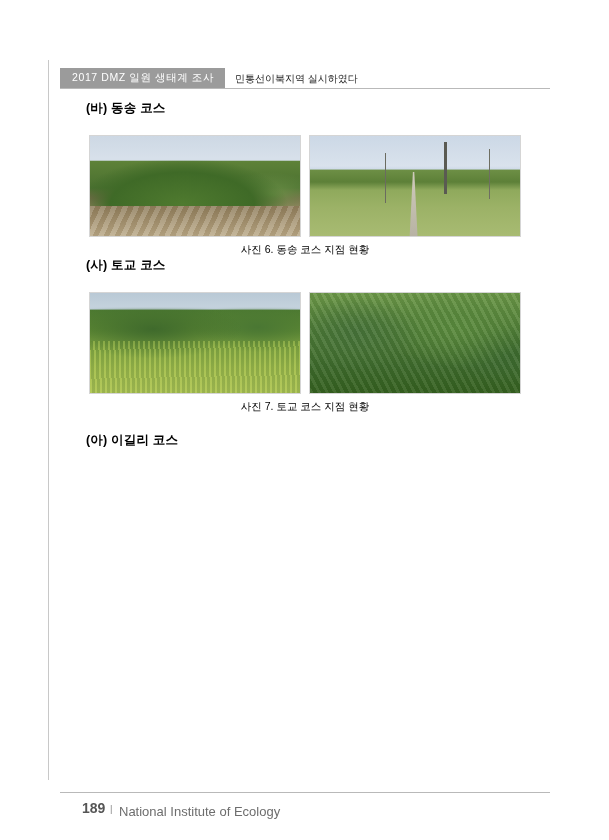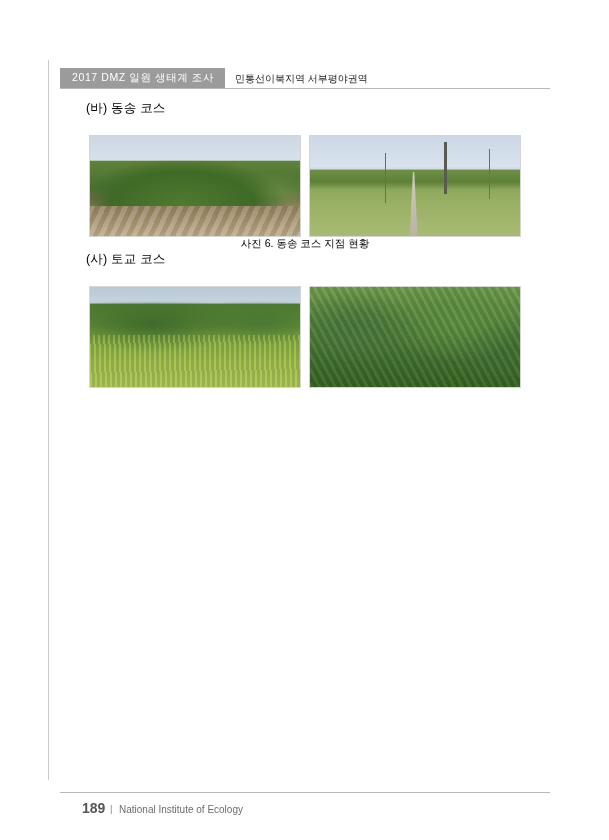--- a/index.html
+++ b/index.html
@@ -77,21 +77,21 @@
 
   
   .content {
     position: absolute;
     left: 72px;
     top: 100px;
     width: 466px;
   }
   .sec-head {
     font-size: 12.5px;
-    font-weight: normal;
+    font-weight: bold;
     color: #000000;
     margin: 0 0 10px 14px;
     letter-spacing: 0.2px;
   }
   .para {
     font-size: 12px;
     line-height: 1.95;
     color: #000000;
     margin: 0;
     text-align: justify;
@@ -113,21 +113,21 @@
     width: 210px;
     height: 100px;
     border: 1px solid #d5d5d5;
     position: relative;
     overflow: hidden;
   }
   .fig-caption {
     text-align: center;
     font-size: 10.5px;
     color: #000000;
-    margin-top: 0;
+    margin-top: 6px;
   }
 
   
   .ph1 {
     background:
       linear-gradient(to bottom, #cdd8e4 0%, #d7e0ea 22%, #d7e0ea 24%, rgba(215,224,234,0) 25%),
       radial-gradient(ellipse 150px 66px at 44% 68%, #4f7a2f 0%, #3f6a27 48%, rgba(63,106,39,0) 70%),
       radial-gradient(ellipse 70px 30px at 86% 58%, #6b8f46 0%, rgba(107,143,70,0) 72%),
       linear-gradient(to bottom, #c9d6e2 0%, #c9d6e2 24%, #5e8238 25%, #4a7030 52%, #7a6a4e 62%, #9c8b68 74%, #b5a383 100%);
   }
@@ -225,37 +225,37 @@
     position: absolute;
     left: 50px;
     top: 11px;
     font-size: 9.5px;
     color: #8a8a8a;
   }
   .footer-text {
     position: absolute;
     left: 59px;
     top: 12px;
-    font-size: 10px;
+    font-size: 13px;
     color: #6d6d6d;
     white-space: nowrap;
     text-align: center;
   }
 </style>
 </head>
 <body>
 
 <div class="page">
 
   <div class="left-rule"></div>
 
   <div class="header">
     <div class="header-band"></div>
     <div class="header-band-text">2017 DMZ 일원 생태계 조사</div>
-    <div class="header-sub">민통선이북지역 서부평야권역</div>
+    <div class="header-sub">민통선이북지역 실시하였다</div>
     <div class="header-rule"></div>
   </div>
 
   <div class="content">
 
     <h2 class="sec-head">(바) 동송 코스</h2>
 
     <div class="figure">
       <div class="fig-images">
         <div class="photo ph1"></div>
@@ -264,22 +264,24 @@
       <div class="fig-caption">사진 6. 동송 코스 지점 현황</div>
     </div>
 
     <h2 class="sec-head" style="">(사) 토교 코스</h2>
 
     <div class="figure">
       <div class="fig-images">
         <div class="photo ph3"></div>
         <div class="photo ph4"></div>
       </div>
+      <div class="fig-caption">사진 7. 토교 코스 지점 현황</div>
     </div>
 
+    <h2 class="sec-head" style="margin-top:18px">(아) 이길리 코스</h2>
 
   </div>
 
   <div class="footer">
     <div class="footer-rule"></div>
     <div class="footer-pageno">189</div>
     <div class="footer-sep">|</div>
     <div class="footer-text">National Institute of Ecology</div>
   </div>
 

